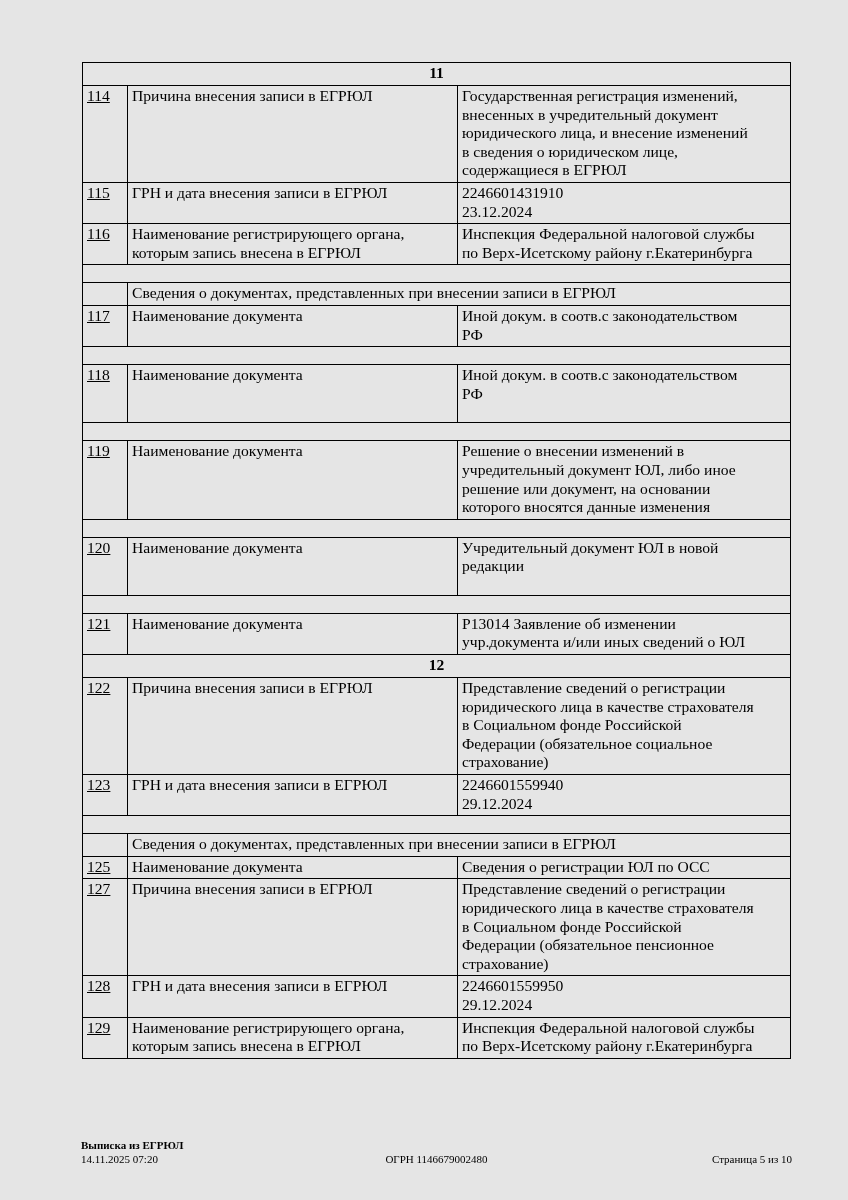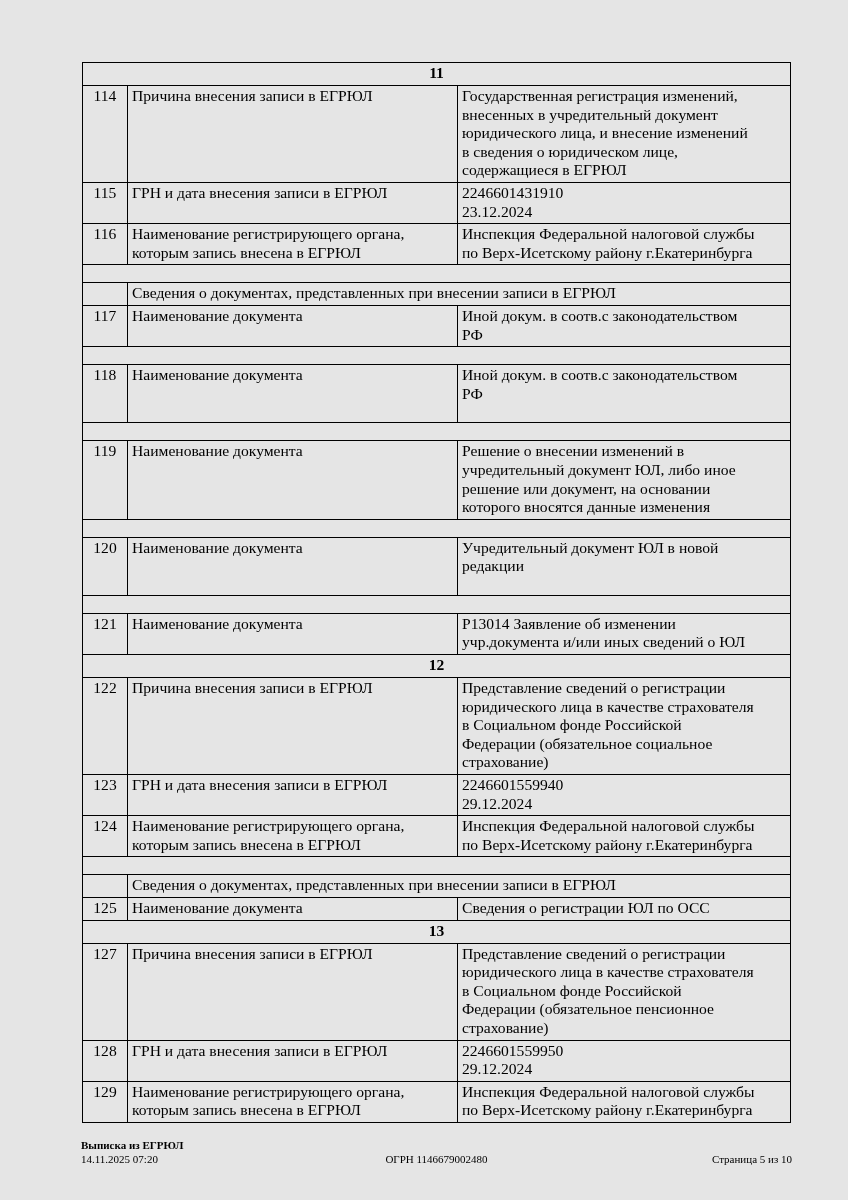--- a/index.html
+++ b/index.html
@@ -26,23 +26,23 @@
     font-size: 15.6px;
     line-height: 18.6px;
   }
   table.egrul td {
     border: 1px solid #000000;
     vertical-align: top;
     padding: 1px 4px 2px 4px;
     overflow: hidden;
   }
   td.cell-num {
-    text-align: center;
     padding-left: 1px;
     padding-right: 1px;
+    text-decoration: underline;
   }
   td.cell-label, td.cell-value, td.cell-subheader {
     white-space: pre-line;
   }
   tr.row-section td {
     text-align: center;
     font-weight: bold;
     height: 19px;
   }
   tr.row-spacer td {
@@ -183,41 +183,31 @@
 в Социальном фонде Российской
 Федерации (обязательное социальное
 страхование)</td>
         </tr>
         <tr class="row-item">
           <td class="cell-num">123</td>
           <td class="cell-label">ГРН и дата внесения записи в ЕГРЮЛ</td>
           <td class="cell-value">2246601559940
 29.12.2024</td>
         </tr>
-        <tr class="row-item">
-          <td class="cell-num">124</td>
-          <td class="cell-label">Наименование регистрирующего органа,
-которым запись внесена в ЕГРЮЛ</td>
-          <td class="cell-value">Инспекция Федеральной налоговой службы
-по Верх-Исетскому району г.Екатеринбурга</td>
-        </tr>
         <tr class="row-spacer">
           <td class="cell-spacer" colspan="3"></td>
         </tr>
         <tr class="row-subheader">
           <td class="cell-num"></td>
           <td class="cell-subheader" colspan="2">Сведения о документах, представленных при внесении записи в ЕГРЮЛ</td>
         </tr>
         <tr class="row-item">
           <td class="cell-num">125</td>
           <td class="cell-label">Наименование документа</td>
           <td class="cell-value">Сведения о регистрации ЮЛ по ОСС</td>
-        </tr>
-        <tr class="row-section">
-          <td class="cell-section" colspan="3">13</td>
         </tr>
         <tr class="row-item">
           <td class="cell-num">127</td>
           <td class="cell-label">Причина внесения записи в ЕГРЮЛ</td>
           <td class="cell-value">Представление сведений о регистрации
 юридического лица в качестве страхователя
 в Социальном фонде Российской
 Федерации (обязательное пенсионное
 страхование)</td>
         </tr>

